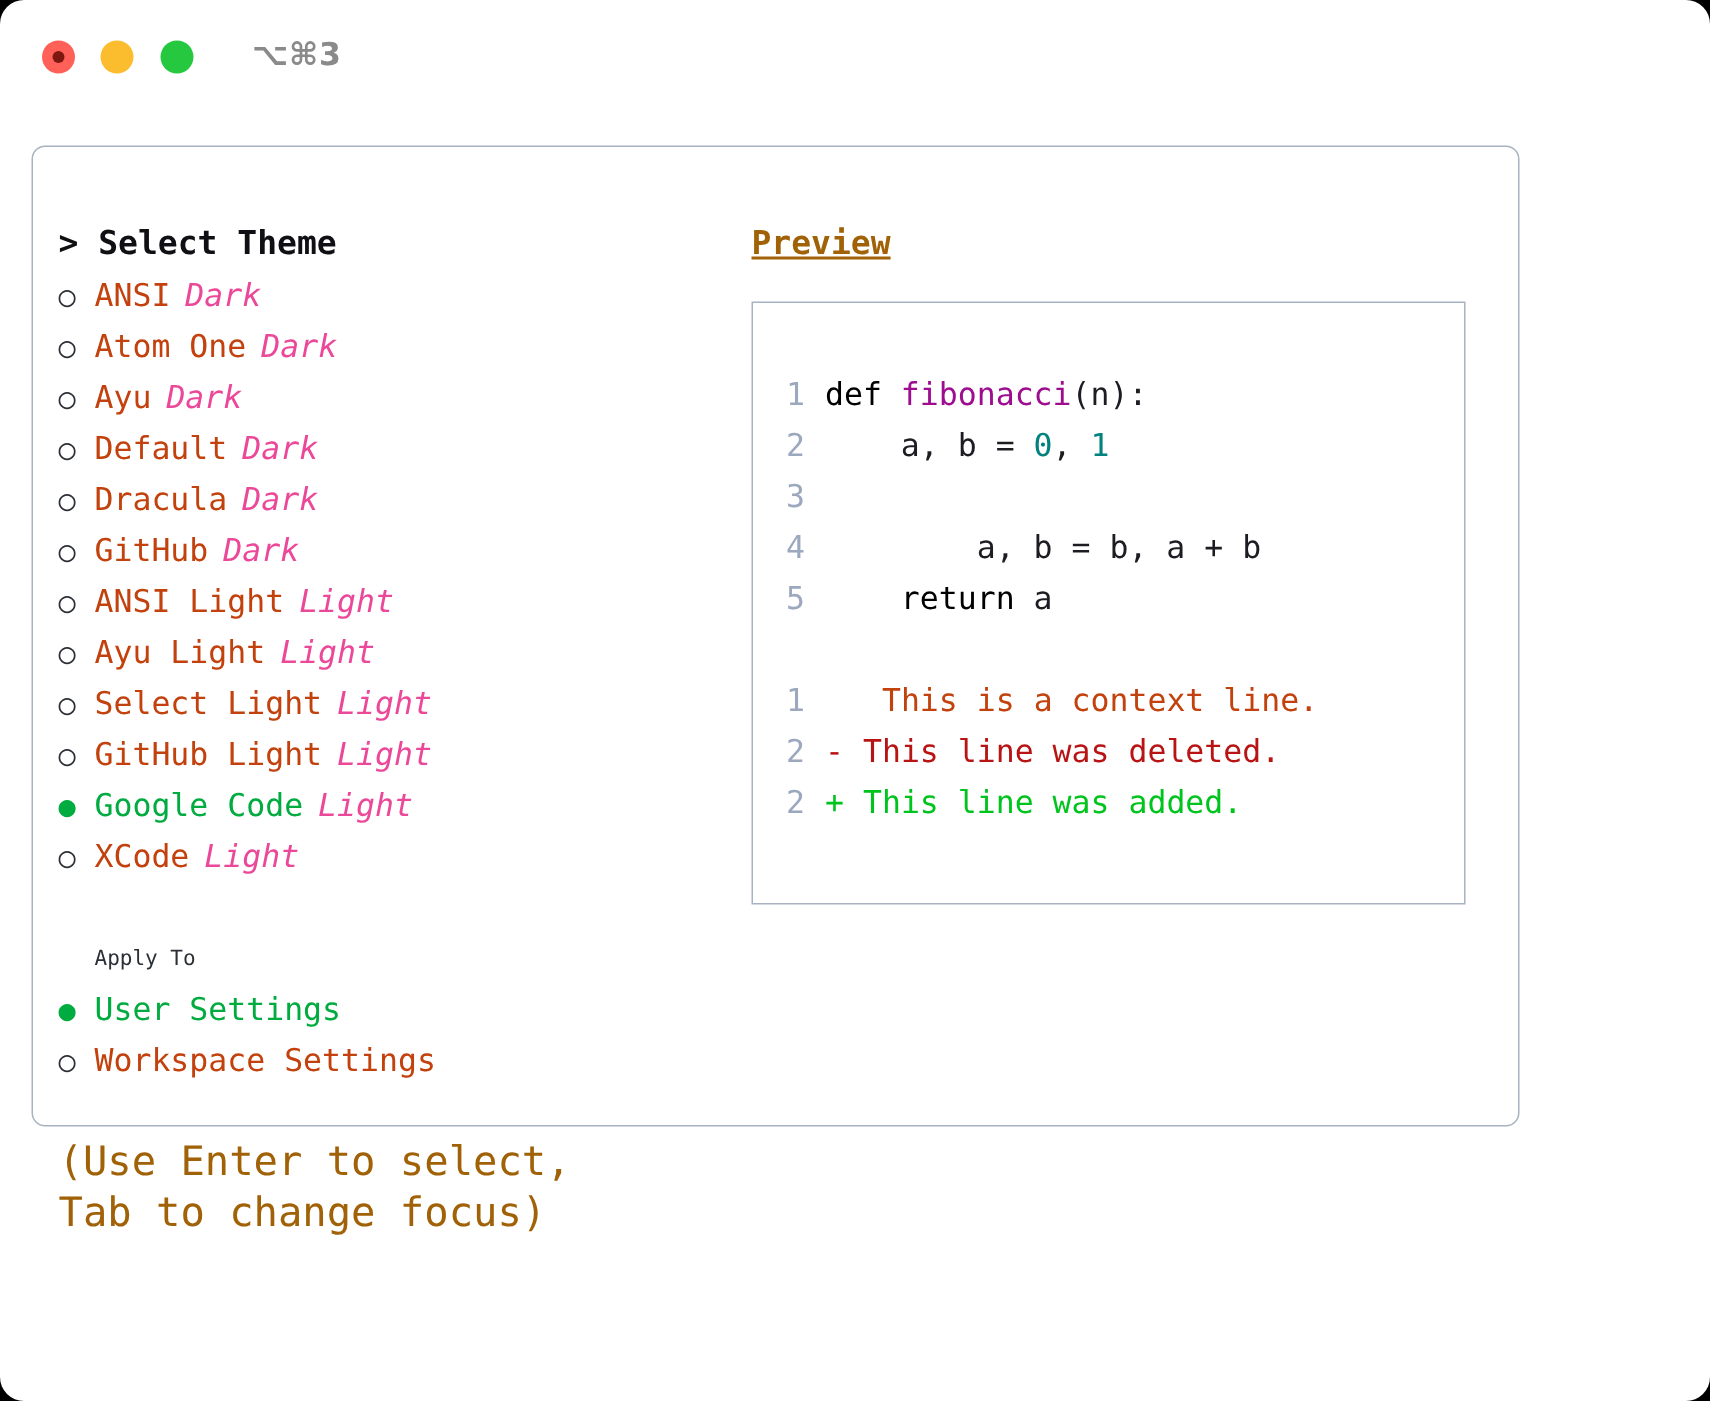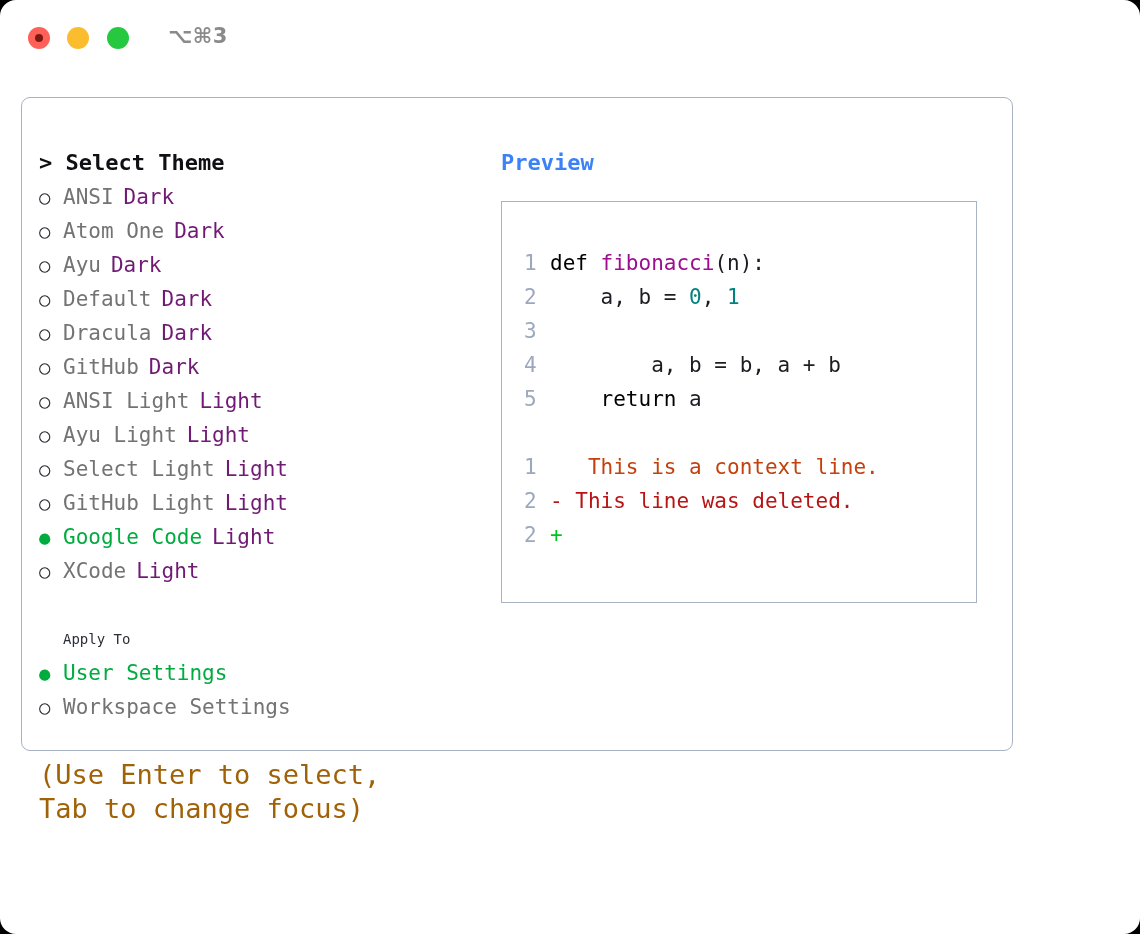--- a/index.html
+++ b/index.html
@@ -101,25 +101,26 @@
     font-size: 21px;
     white-space: pre;
   }
   .bullet {
     width: 24px;
     flex: 0 0 24px;
     font-size: 19px;
     color: #2b2f36;
   }
   .opt.sel .bullet { color: #00ab3f; }
-  .opt-label { color: #737373; }
+  .opt-label { color: #c2410c; }
   .opt.sel .opt-label { color: #00ab3f; }
   .opt-badge {
-    color: #701a75;
+    color: #ec4899;
     padding-left: 10px;
+    font-style: italic;
   }
 
   .section-gap { height: 34px; }
 
   .subhead {
     font-size: 14px;
     color: #2b2f36;
     line-height: 34px;
     height: 34px;
     padding-left: 24px;
@@ -138,23 +139,24 @@
   
   #right-col {
     position: absolute;
     left: 479px;
     top: 48px;
     width: 490px;
   }
   #preview-title {
     font-size: 22px;
     font-weight: bold;
-    color: #3b82f6;
-    line-height: 34px;
-    white-space: pre;
+    color: #a16207;
+    line-height: 34px;
+    white-space: pre;
+    text-decoration: underline;
   }
   #code-box {
     margin-top: 21px;
     width: 476px;
     height: 402px;
     border: 1.6px solid #a7b2c2;
     box-sizing: border-box;
     background: #ffffff;
     padding: 44px 0 0 22px;
   }
@@ -230,19 +232,19 @@
             <div class="code-line"><span class="ln">1</span><span><span class="kw">def </span><span class="fn">fibonacci</span><span class="code-text">(n):</span></span></div>
             <div class="code-line"><span class="ln">2</span><span><span class="code-text">    a, b = </span><span class="num">0</span><span class="code-text">, </span><span class="num">1</span></span></div>
             <div class="code-line"><span class="ln">3</span></div>
             <div class="code-line"><span class="ln">4</span><span><span class="code-text">        a, b = b, a + b</span></span></div>
             <div class="code-line"><span class="ln">5</span><span><span class="code-text">    </span><span class="kw">return</span><span class="code-text"> a</span></span></div>
           </div>
         <div class="blank-line"></div>
         <div id="diff-lines">
             <div class="code-line"><span class="ln">1</span><span class="ctx"> </span><span class="ctx">  This is a context line.</span></div>
             <div class="code-line"><span class="ln">2</span><span class="del">-</span><span class="del"> This line was deleted.</span></div>
-            <div class="code-line"><span class="ln">2</span><span class="add">+</span></div>
+            <div class="code-line"><span class="ln">2</span><span class="add">+</span><span class="add"> This line was added.</span></div>
           </div>
       </div>
     </div>
 
   </div>
 </div>
 
 </body></html>

